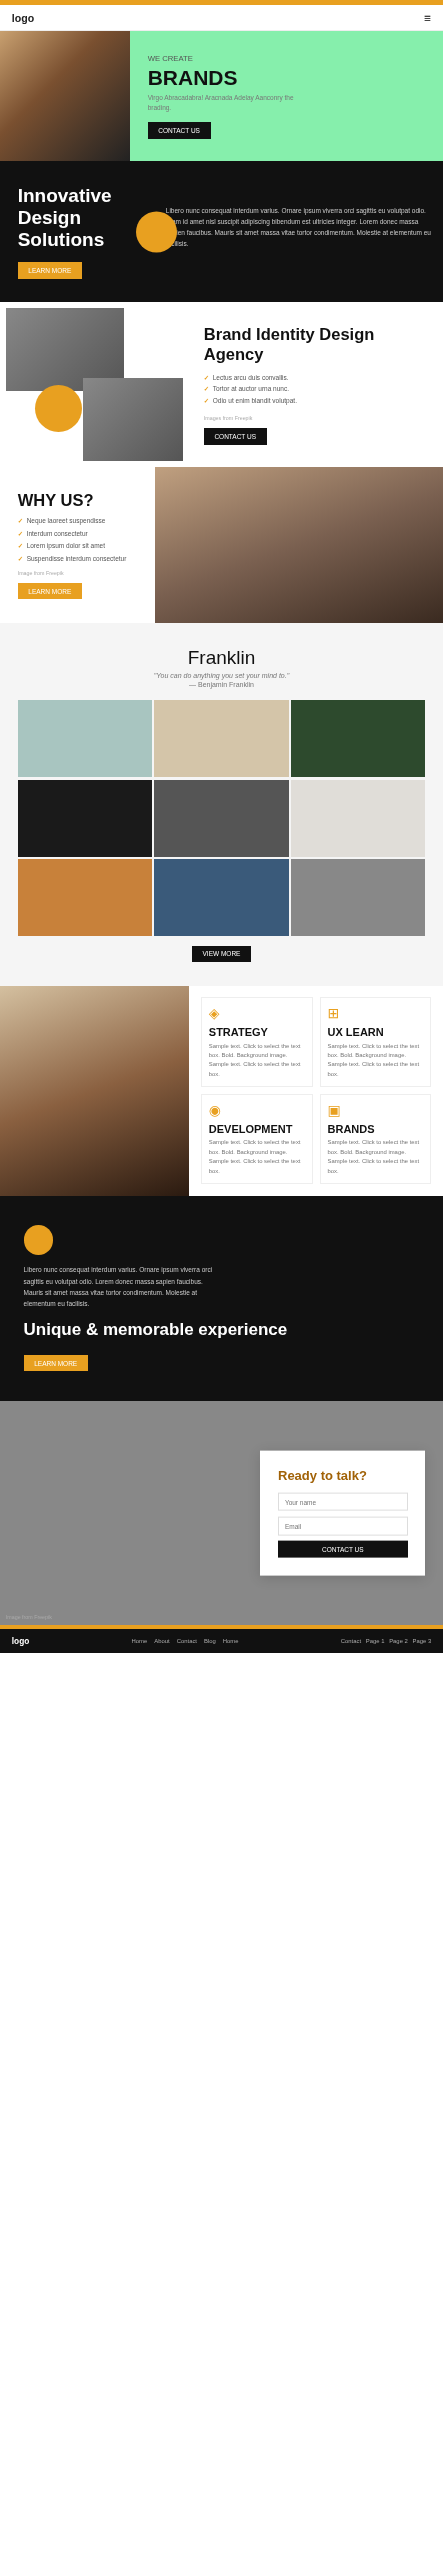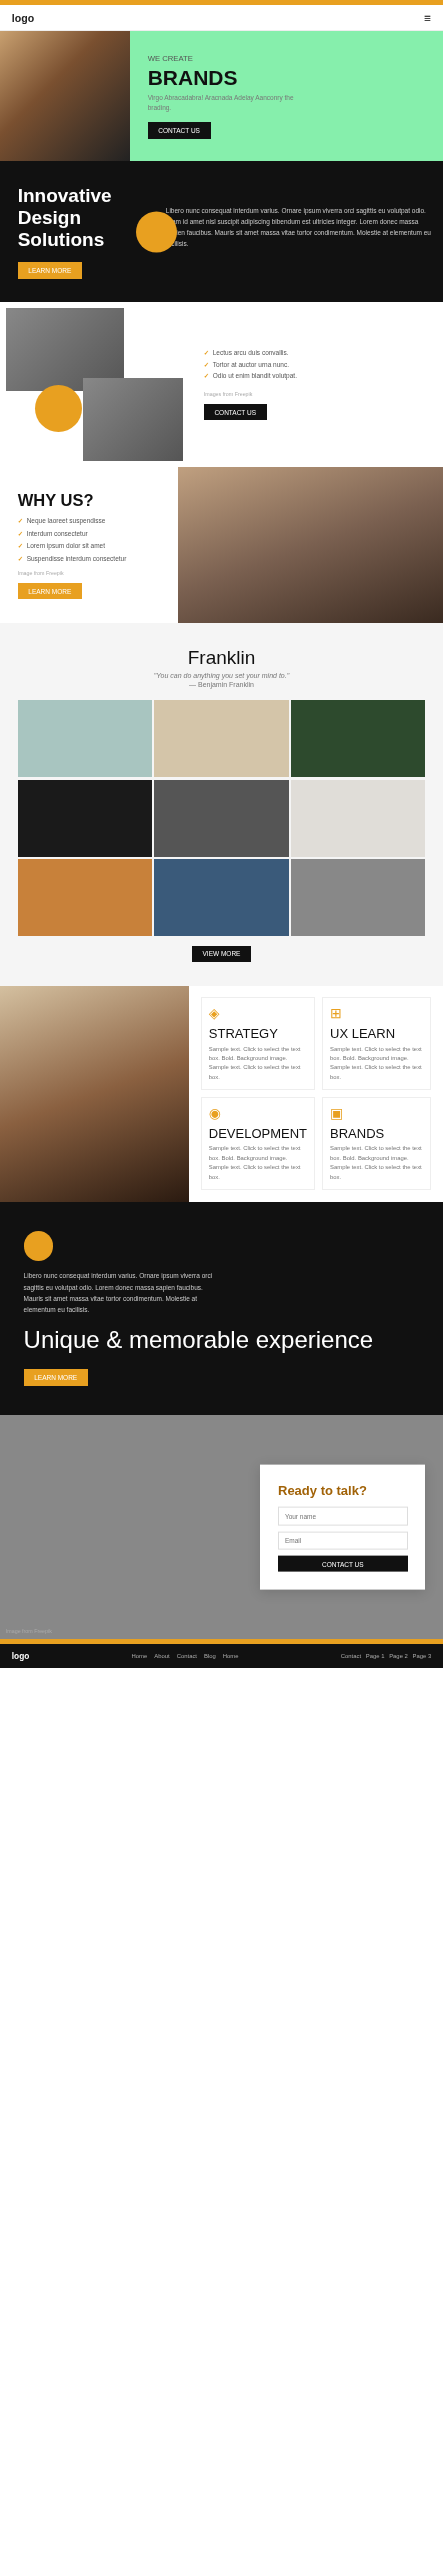--- a/index.html
+++ b/index.html
@@ -77,21 +77,21 @@
       font-size: 6.5px; color: #555; margin-bottom: 3.5px; display: flex; align-items: flex-start; gap: 3.5px;
     }
     .check-icon { color: #e8a020; font-weight: bold; }
     .brand-image-label { font-size: 5.3px; color: #aaa; margin-bottom: 7px; }
 
     
     .why-us {
       display: flex; background: #fff; min-height: 148px;
     }
     .why-left {
-      width: 178px; padding: 23.6px 17.7px; background: #fff;
+      width: 155px; padding: 23.6px 17.7px; background: #fff;
     }
     .why-title { font-size: 16.5px; font-weight: 900; color: #111; margin-bottom: 3.5px; }
     .why-checklist { list-style: none; margin: 7px 0; }
     .why-checklist li {
       font-size: 6.5px; color: #555; margin-bottom: 4.7px; display: flex; align-items: flex-start; gap: 3.5px;
     }
     .why-image-label { font-size: 5.3px; color: #aaa; margin-bottom: 7px; }
     .why-right {
       flex: 1; background: #888; min-height: 148px;
     }
@@ -119,32 +119,32 @@
     .services-right {
       flex: 1; background: #fff; padding: 11.8px;
       display: grid; grid-template-columns: 1fr 1fr; gap: 7px;
     }
     .service-card {
       padding: 7px; border: 0.6px solid #eee;
     }
     .service-icon {
       font-size: 14px; color: #e8a020; margin-bottom: 4.7px;
     }
-    .service-card-title { font-size: 13px; font-weight: 400; color: #111; margin-bottom: 3.5px; }
+    .service-card-title { font-size: 11px; font-weight: 700; color: #111; margin-bottom: 3.5px; }
     .service-card-text { font-size: 5.9px; color: #777; line-height: 1.6; }
 
     
     .unique-section {
       background: #111; color: #fff; padding: 29.5px 23.6px; display: flex; flex-direction: column; position: relative;
     }
     .unique-circle {
       width: 29.5px; height: 29.5px; background: #e8a020; border-radius: 50%; margin-bottom: 9.5px;
     }
     .unique-pre { font-size: 6.5px; color: #ccc; line-height: 1.7; max-width: 189px; margin-bottom: 11.8px; }
-    .unique-title { font-size: 24px; font-weight: 400; line-height: 1.2; margin-bottom: 14px; }
+    .unique-title { font-size: 17px; font-weight: 700; line-height: 1.2; margin-bottom: 14px; }
 
     
     .ready-section {
       position: relative; min-height: 224px; background: #888;
     }
     .ready-overlay {
       position: absolute; right: 17.7px; top: 50%; transform: translateY(-50%);
       background: #fff; padding: 17.7px; width: 165px; box-shadow: 0 2.4px 11.8px rgba(0,0,0,0.15);
     }
     .ready-title { font-size: 13px; font-weight: 900; color: #a16207; margin-bottom: 9.5px; }
@@ -243,20 +243,21 @@
   <div class="brand-images">
     <div class="brand-img-top">
       <div class="img-person"></div>
     </div>
     <div class="brand-circle"></div>
     <div class="brand-img-bottom">
       <div class="img-person"></div>
     </div>
   </div>
   <div class="brand-content">
+    <h2 class="brand-title">Brand Identity Design Agency</h2>
     <ul class="brand-checklist">
       <li>
         <span class="check-icon">✓</span>
         <span>Lectus arcu duis convallis.</span>
       </li>
       <li>
         <span class="check-icon">✓</span>
         <span>Tortor at auctor urna nunc.</span>
       </li>
       <li>

